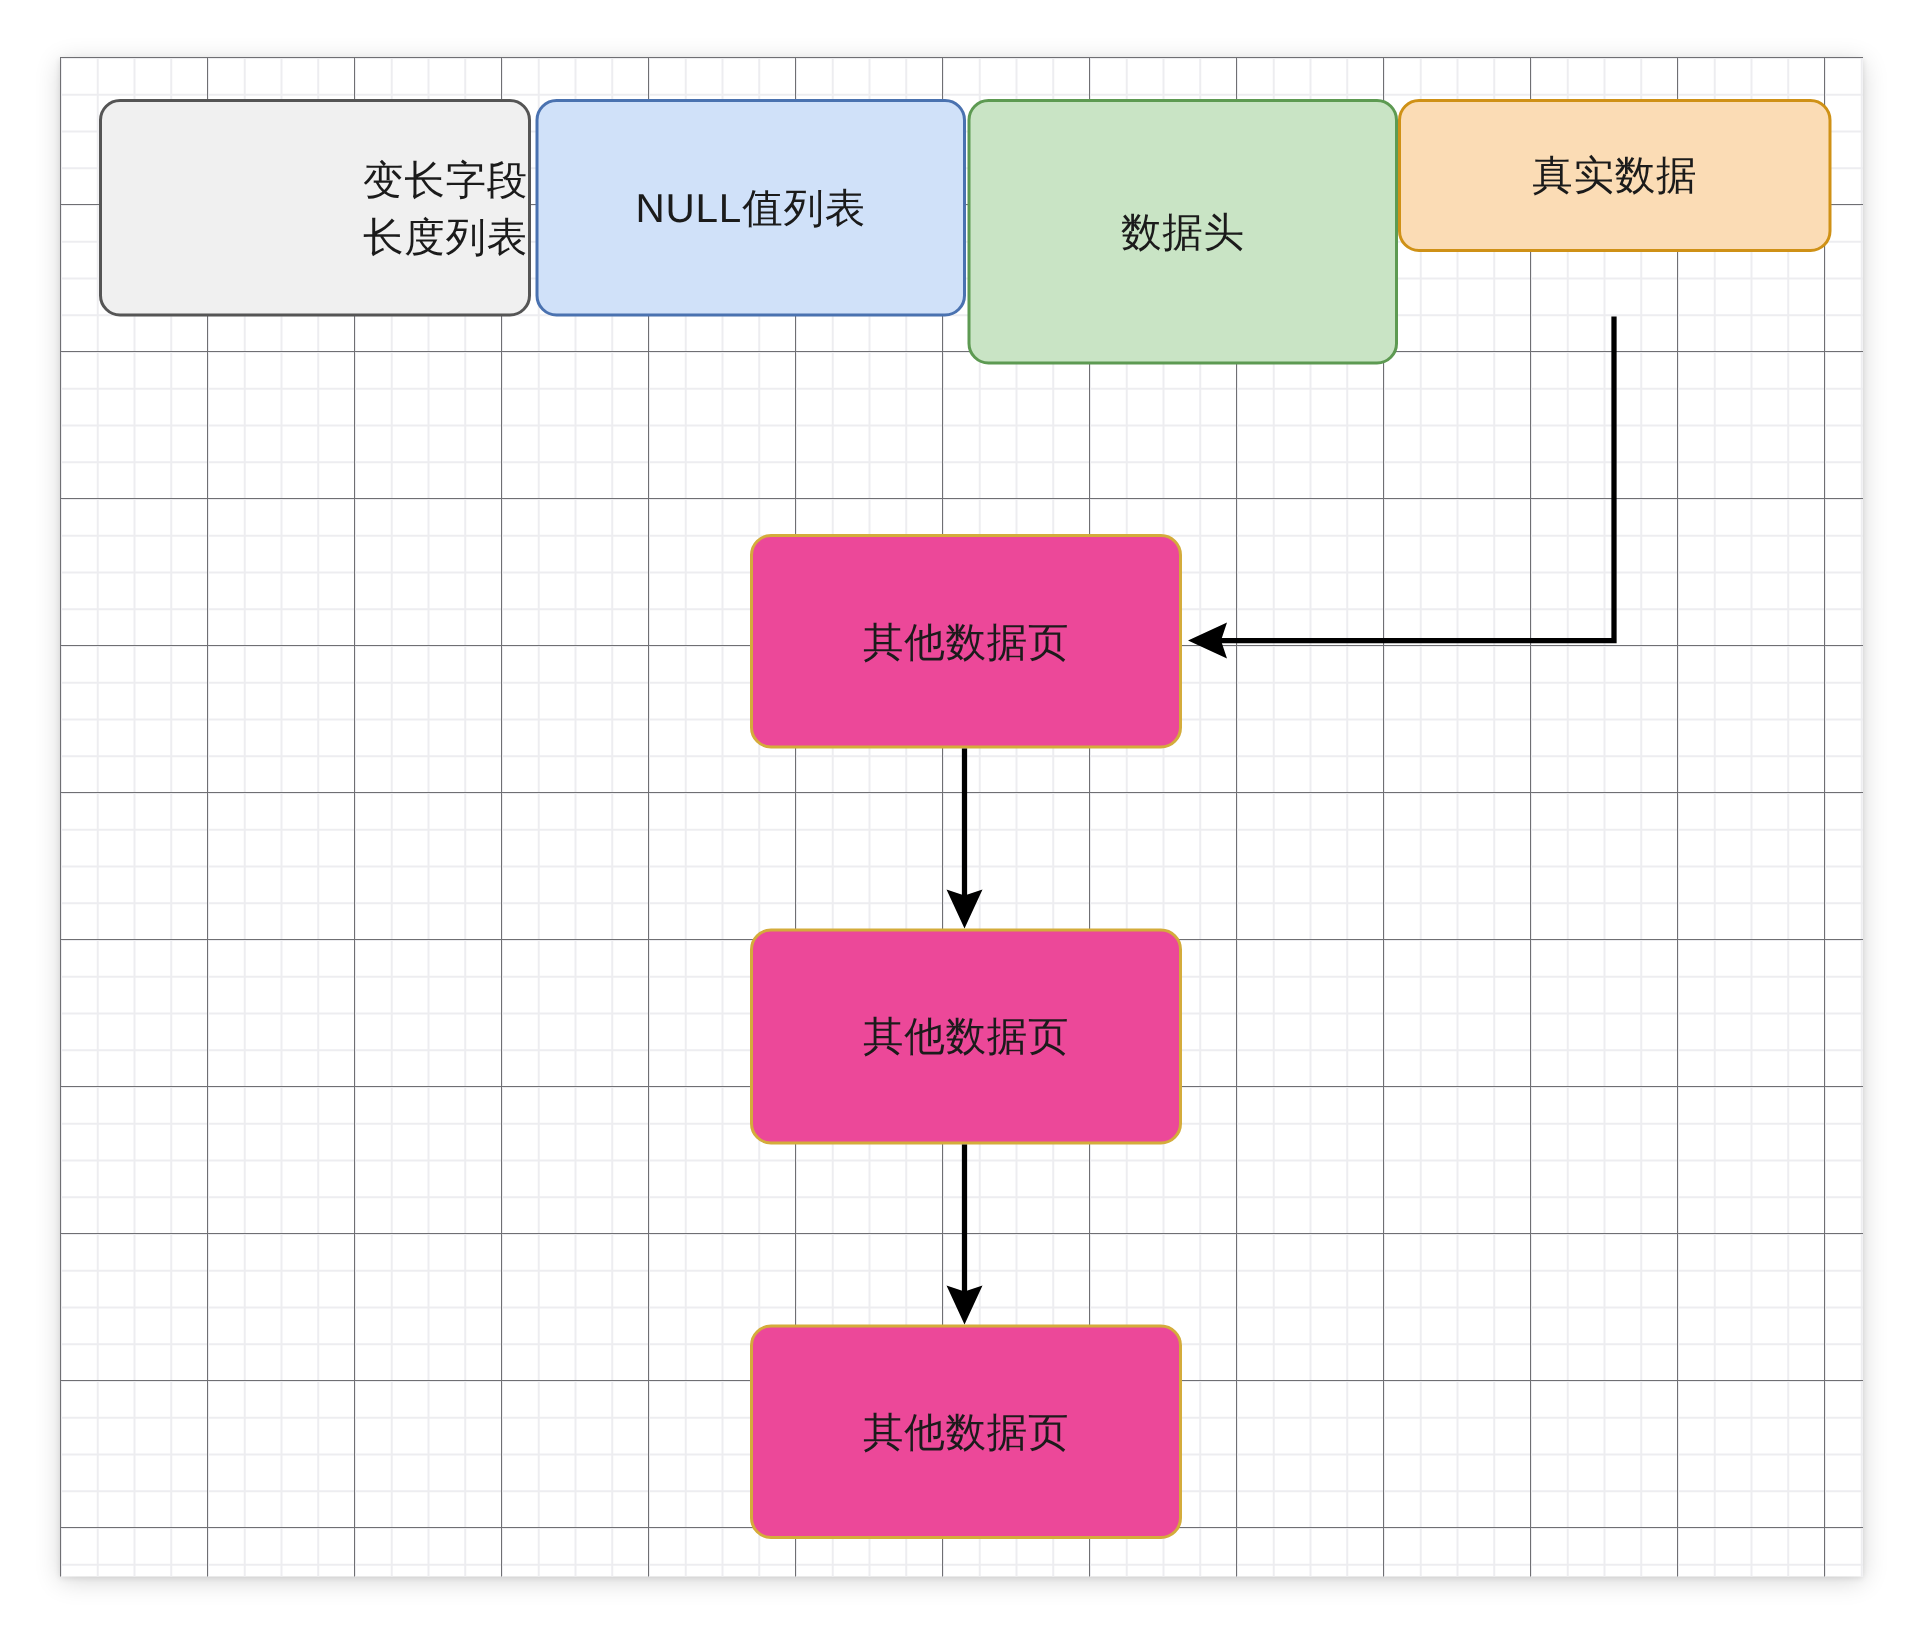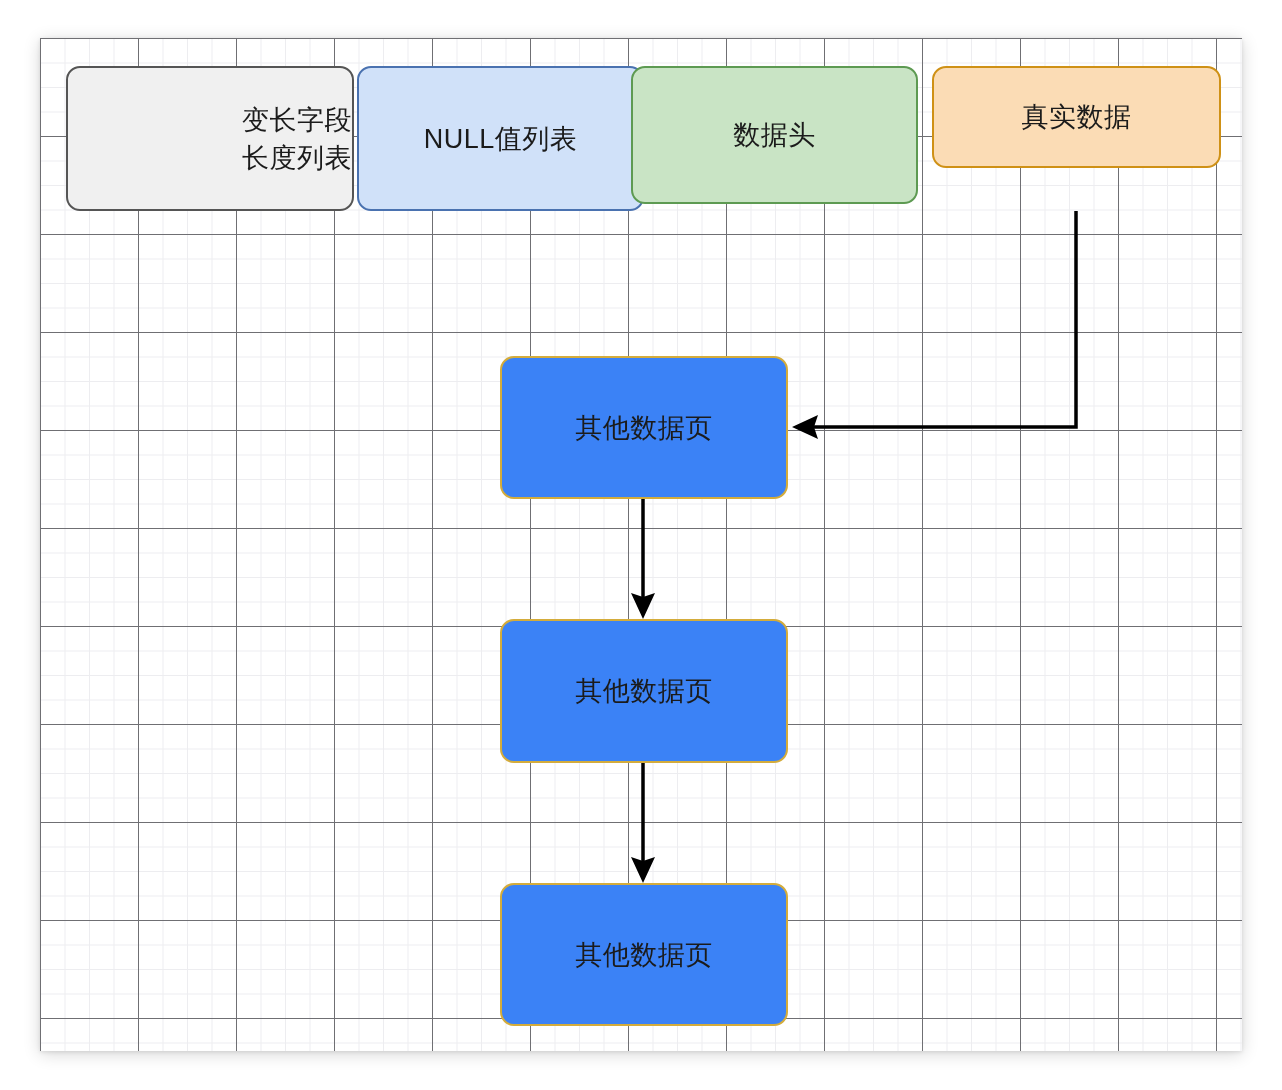--- a/index.html
+++ b/index.html
@@ -59,21 +59,21 @@
     line-height: 38px;
     letter-spacing: 0.5px;
     white-space: pre-line;
     user-select: none;
   }
 
   .node-grey   { background:#f0f0f0; border-color:#555555;justify-content:flex-end; }
   .node-blue   { background:#d0e1f9; border-color:#4a72b0; }
   .node-green  { background:#c9e4c5; border-color:#5d9a52; }
   .node-orange { background:#fbdcb5; border-color:#cf9116; }
-  .node-yellow { background:#3b82f6; border-color:#d4ac3b; }
+  .node-yellow { background:#ec4899; border-color:#d4ac3b; }
 
   
   #connectors {
     position: absolute;
     left: 0;
     top: 0;
     width: 1282px;
     height: 1090px;
     pointer-events: none;
   }
@@ -87,21 +87,21 @@
 
   <div class="node node-grey" style="left:66px; top:66px; width:288px; height:145px;">
     <span>变长字段
 长度列表</span>
   </div>
 
   <div class="node node-blue" style="left:357px; top:66px; width:287px; height:145px;">
     <span>NULL值列表</span>
   </div>
 
-  <div class="node node-green" style="left:631px; top:66px; width:287px; height:138px;">
+  <div class="node node-green" style="left:645px; top:66px; width:287px; height:177px;">
     <span>数据头</span>
   </div>
 
   <div class="node node-orange" style="left:932px; top:66px; width:289px; height:102px;">
     <span>真实数据</span>
   </div>
 
   <div class="node node-yellow" style="left:500px; top:356px; width:288px; height:143px;">
     <span>其他数据页</span>
   </div>

